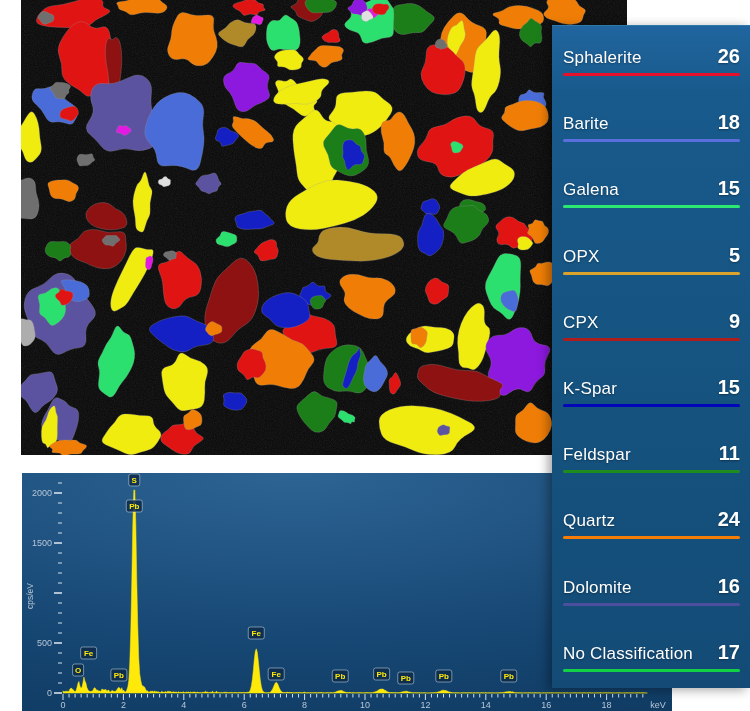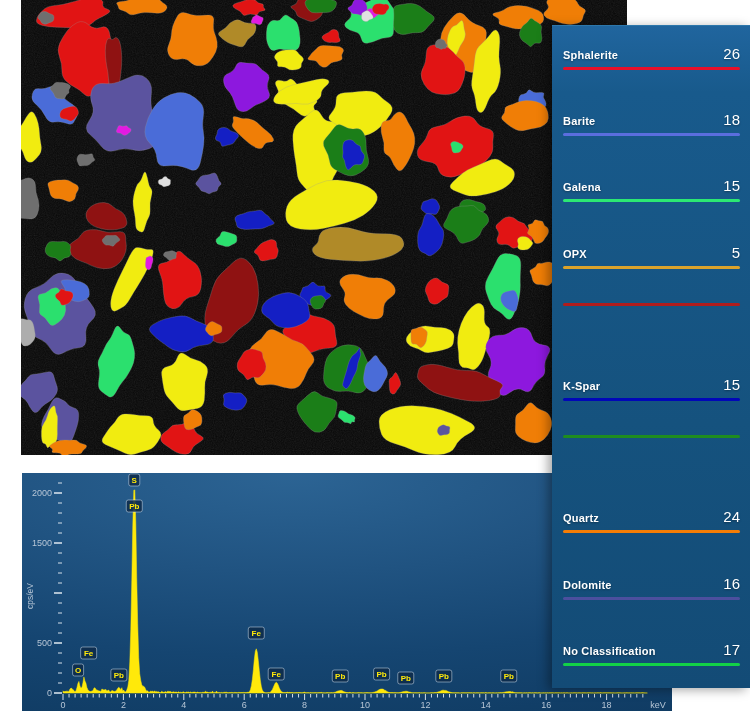--- a/index.html
+++ b/index.html
@@ -16,23 +16,23 @@
   .spec-wrap svg{display:block;width:100%;height:100%;}
 
   
   .panel{position:absolute;left:552px;top:25px;width:198px;height:663px;
     background:linear-gradient(180deg,#20659e 0%,#185a8c 10%,#15527e 60%,#134b76 100%);
     border-top:1px solid #2d77ab;
     box-shadow:-4px 2px 10px rgba(0,0,0,0.35);
     display:flex;flex-direction:column;box-sizing:border-box;}
   .prow{flex:1;padding:7px 10px 0 11px;display:flex;flex-direction:column;box-sizing:border-box;cursor:pointer;}
   .prow-top{display:flex;justify-content:space-between;align-items:baseline;}
-  .plabel{color:#ffffff;font-size:11px;font-weight:700;letter-spacing:0.2px;
+  .plabel{color:#ffffff;font-size:17px;font-weight:400;letter-spacing:0.2px;
           text-shadow:0 1px 2px rgba(0,0,0,0.35);}
-  .pcount{color:#ffffff;font-size:15px;font-weight:400;text-shadow:0 1px 2px rgba(0,0,0,0.35);margin-top:12px;}
+  .pcount{color:#ffffff;font-size:20px;font-weight:700;text-shadow:0 1px 2px rgba(0,0,0,0.35);margin-top:12px;}
   .punder{height:3px;border-radius:2px;margin-top:5px;}
 </style>
 </head>
 <body>
 
 <div class="stage">
   <div class="map-wrap">
     <svg id="map-svg" viewBox="0 0 606 455" preserveAspectRatio="none">
         <rect x="0" y="0" width="606" height="455" fill="#070707"></rect>
         <defs>
@@ -381,30 +381,38 @@
         <div class="punder" style="background: rgb(44, 232, 115);"></div>
       </div>
       <div class="prow">
         <div class="prow-top">
           <span class="plabel">OPX</span>
           <span class="pcount">5</span>
         </div>
         <div class="punder" style="background: rgb(219, 163, 43);"></div>
       </div>
       <div class="prow">
+        <div class="prow-top">
+          <span class="plabel">CPX</span>
+          <span class="pcount">9</span>
+        </div>
         <div class="punder" style="background: rgb(176, 29, 29);"></div>
       </div>
       <div class="prow">
         <div class="prow-top">
           <span class="plabel">K-Spar</span>
           <span class="pcount">15</span>
         </div>
         <div class="punder" style="background: rgb(1, 7, 184);"></div>
       </div>
       <div class="prow">
+        <div class="prow-top">
+          <span class="plabel">Feldspar</span>
+          <span class="pcount">11</span>
+        </div>
         <div class="punder" style="background: rgb(31, 140, 31);"></div>
       </div>
       <div class="prow">
         <div class="prow-top">
           <span class="plabel">Quartz</span>
           <span class="pcount">24</span>
         </div>
         <div class="punder" style="background: rgb(245, 125, 5);"></div>
       </div>
       <div class="prow">

